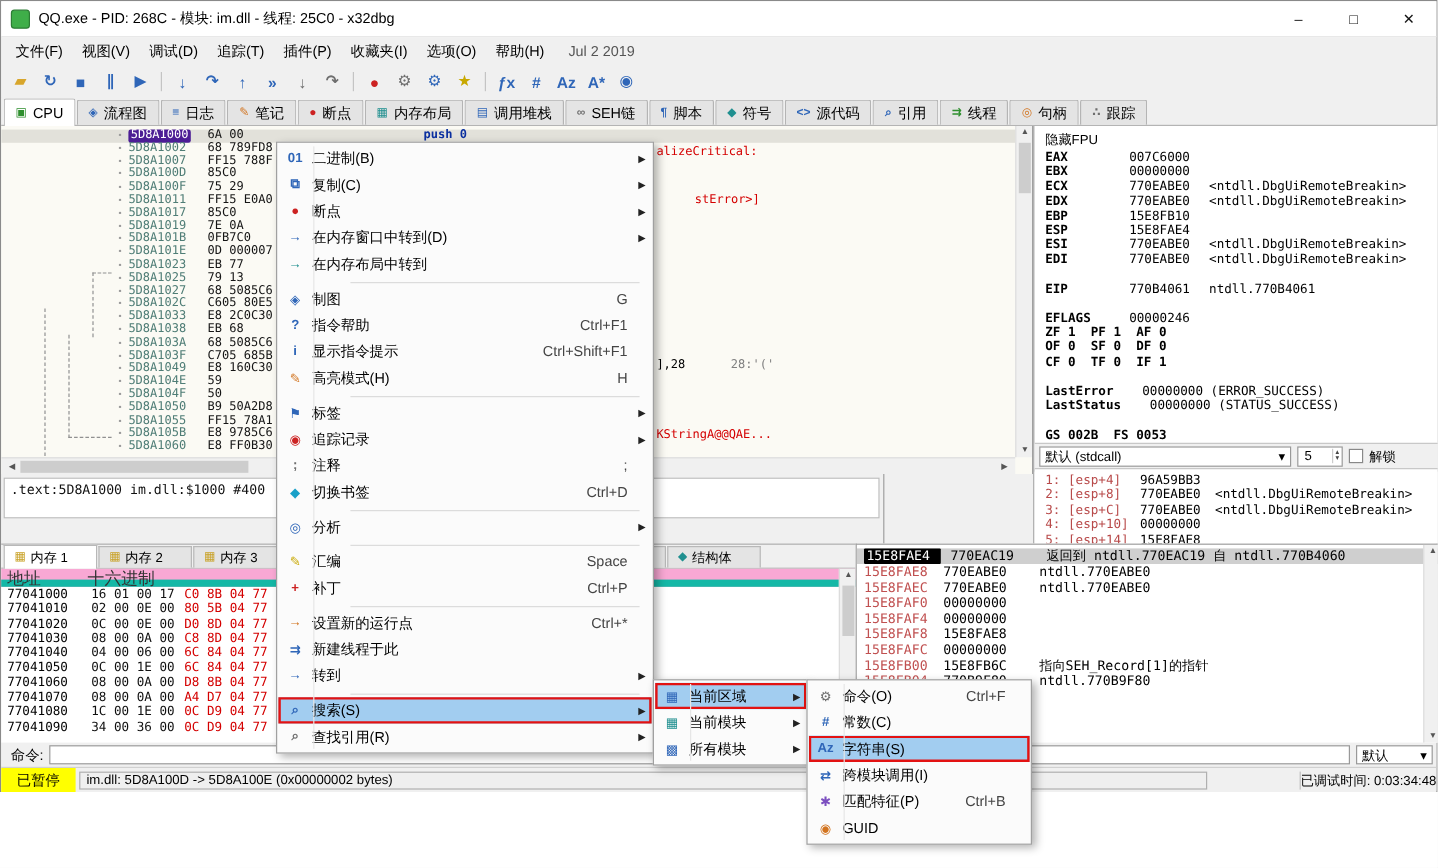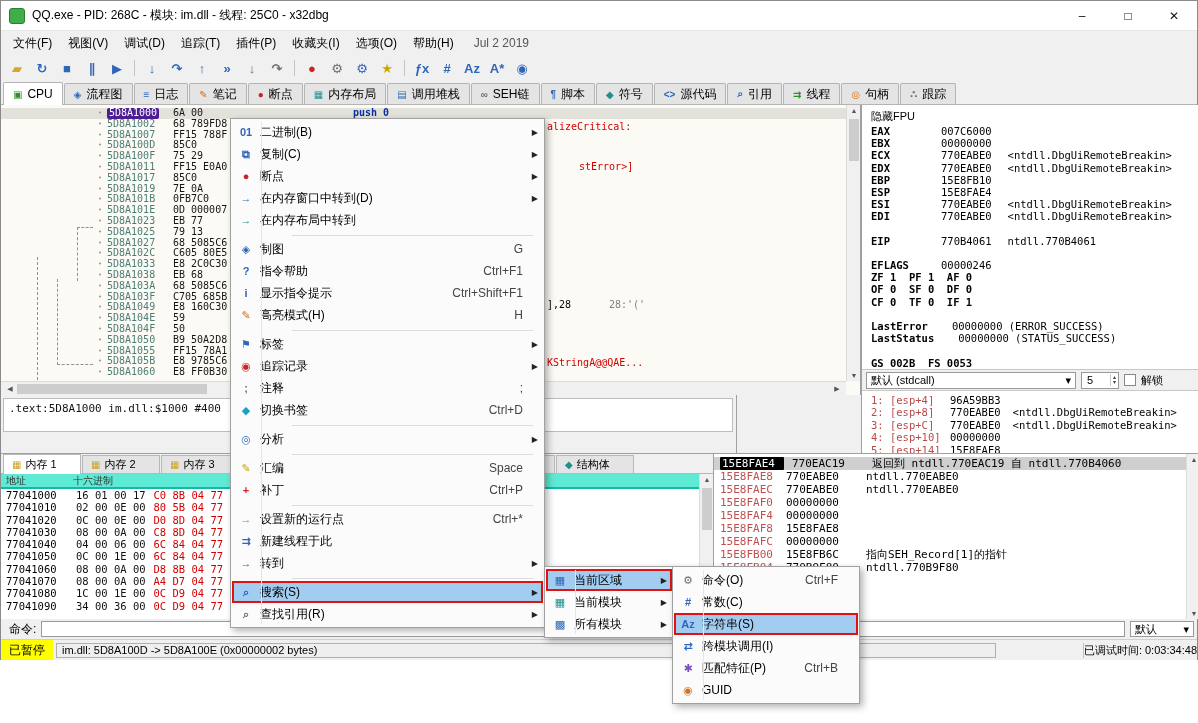--- a/index.html
+++ b/index.html
@@ -85,21 +85,21 @@
   .arow{height:12.4px;font:10.5px/12.4px "DejaVu Sans Mono",monospace;white-space:pre;display:flex}
   .aa{padding-left:9px;min-width:88px;color:#b84a4a}
   .av{color:#000}
   .an{margin-left:12px;color:#000}
 
   
   .bottomleft{position:absolute;left:0;top:452px;width:712px;height:166px;background:#fff;border-top:1px solid #a0a0a0}
   .memtabs{height:20px;background:#f0f0f0;display:flex;align-items:flex-end;border-bottom:1px solid #b8b8b8;padding-left:2px}
   .mtab{display:flex;align-items:center;gap:4px;height:18px;padding:0 8px;font-size:11px;background:#e4e4e4;border:1px solid #b8b8b8;border-bottom:none;margin-right:1px;min-width:78px;white-space:nowrap}
   .mtab.sel{background:#fff;height:20px;margin-bottom:-1px}
-  .memhead{height:15px;background:#5eead4;border-bottom:2px solid #14b8a6;font-size:10px;display:flex;color:#333}
+  .memhead{height:15px;background:#f9a8d4;border-bottom:6px solid #14b8a6;font-size:14px;display:flex;color:#333}
   .memhead .h1{width:70px;padding-left:5px}.memhead .h2{padding-left:2px}
   .mrow{height:12.3px;font:10.5px/12.3px "DejaVu Sans Mono",monospace;white-space:pre;display:flex}
   .maddr{width:66px;padding-left:5px;color:#000}
   .mb1{margin-left:9px;color:#111}
   .mb2{margin-left:8px;color:#d40000}
   .mb3{margin-left:8px;color:#111}
   .memvs{position:absolute;right:0;top:20px;bottom:0;width:14px;background:#f0f0f0;border-left:1px solid #dcdcdc}
 
   
   .stack{position:absolute;left:712px;top:452px;width:486px;height:166px;background:#fff;border-top:1px solid #a0a0a0;border-left:1px solid #a0a0a0;overflow:hidden}
@@ -111,21 +111,21 @@
   .sval{width:80px;color:#000}
   .scom{color:#000}
   .stackvs{position:absolute;right:0;top:0;bottom:0;width:13px;background:#f0f0f0;border-left:1px solid #dcdcdc}
 
   
   .cmdrow{position:absolute;left:0;top:618px;width:100%;height:20px;background:#f0f0f0;display:flex;align-items:center;padding:0 3px}
   .cmdlabel{font-size:12px;padding:0 5px}
   .cmdinput{flex:1;height:16px;background:#fff;border:1px solid #999;margin-right:5px}
   .cmdmode{width:64px;height:16px;background:#fff;border:1px solid #999;font-size:11px;display:flex;align-items:center;justify-content:space-between;padding:0 4px}
   .statusbar{position:absolute;left:0;top:638px;width:100%;height:21px;background:#f0f0f0;display:flex;align-items:center;font-size:11px;border-top:1px solid #d0d0d0}
-  .stbadge{width:52px;height:100%;background:#ffff00;display:flex;align-items:center;justify-content:center;font-size:12px;color:#000}
+  .stbadge{width:62px;height:100%;background:#ffff00;display:flex;align-items:center;justify-content:center;font-size:12px;color:#000}
   .stmsg{margin-left:3px;height:15px;width:940px;border:1px solid #b0b0b0;background:#efefef;display:flex;align-items:center;padding-left:5px}
   .sttime{margin-left:auto;padding:0 0;border-left:1px solid #c0c0c0;height:15px;display:flex;align-items:center}
 
   
   .menu{position:absolute;background:#fbfbfb;border:1px solid #a0a0a0;box-shadow:3px 3px 7px rgba(0,0,0,.3);padding:2px 1px;font-size:12px;z-index:50}
   .menu::after{content:"";position:absolute;left:30px;top:3px;bottom:3px;width:1px;background:#e6e6e6;pointer-events:none}
   .menu-main{left:230px;top:118px;width:315px}
   .menu-sub1{left:544px;top:566px;width:130px}
   .menu-sub2{left:672px;top:566px;width:188px}
   .mi{height:22px;display:flex;align-items:center;padding:0 6px 0 0;position:relative;color:#000}

